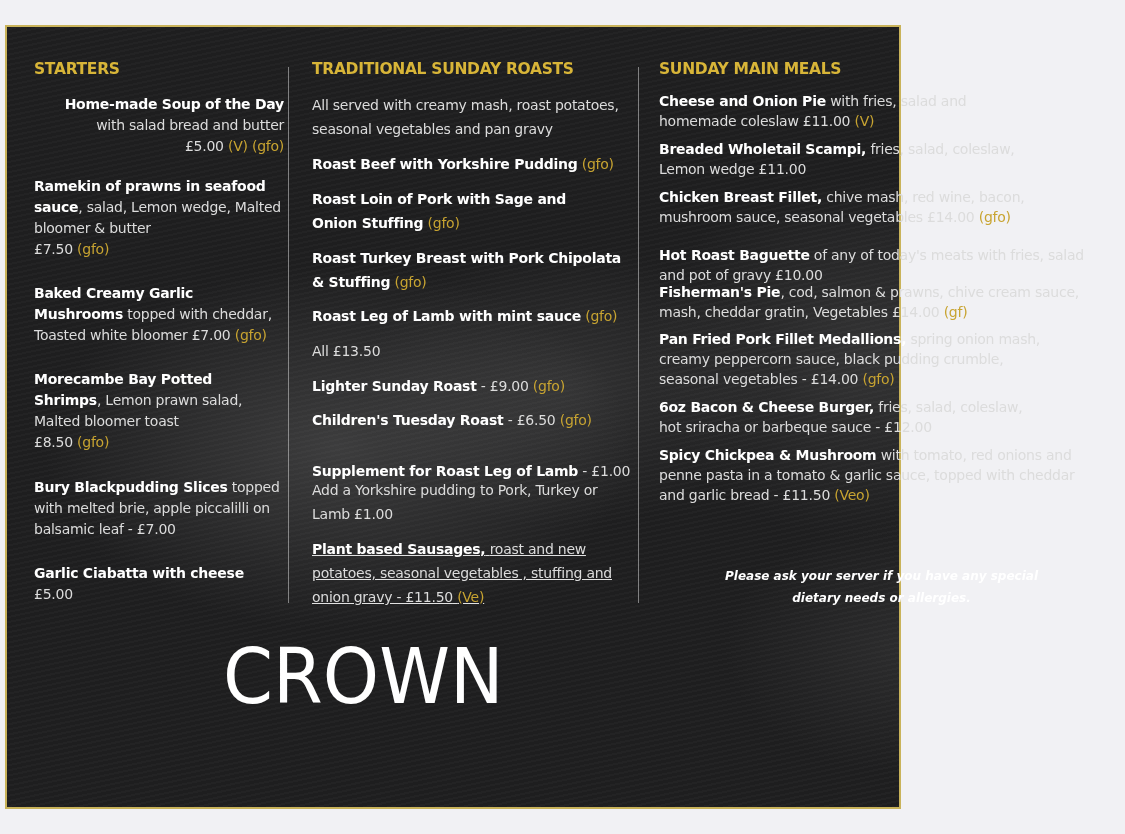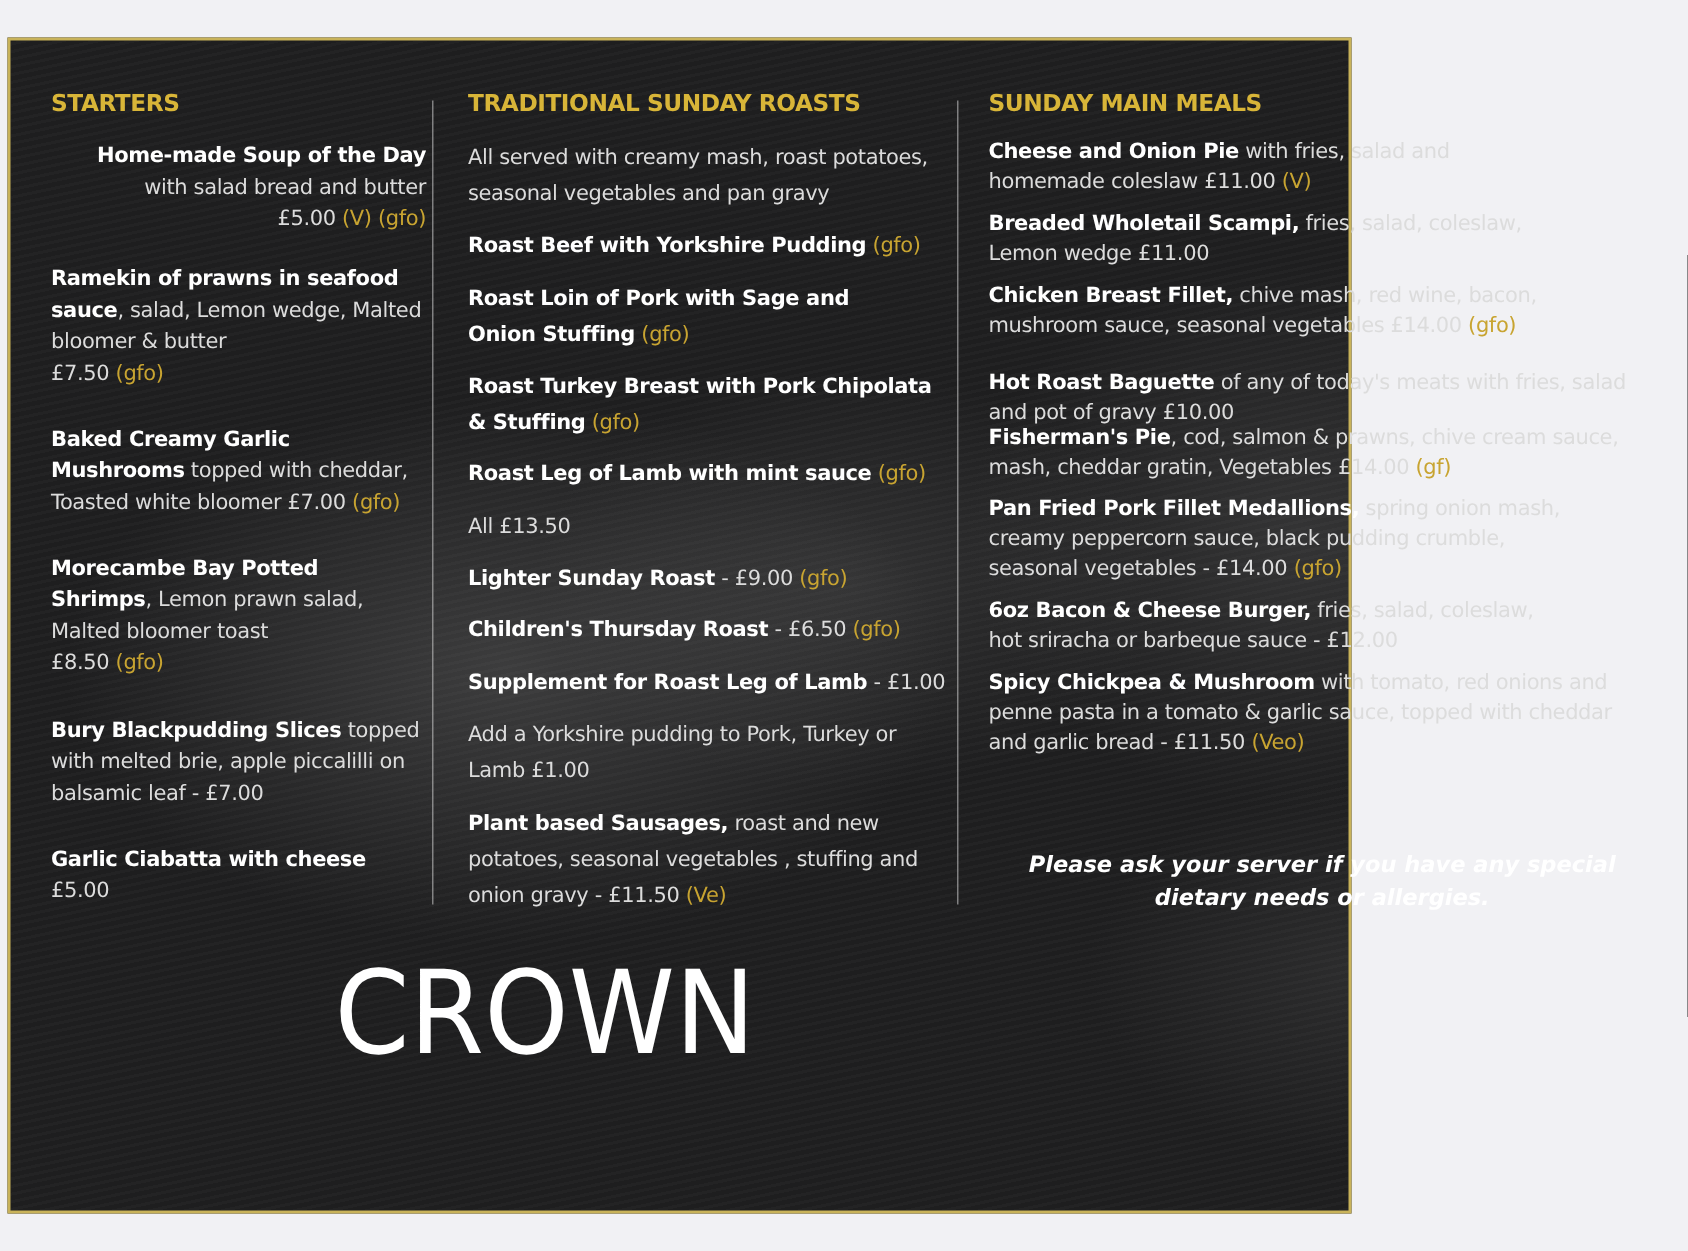--- a/index.html
+++ b/index.html
@@ -32,21 +32,21 @@
   }
   .item { position:absolute; left:0; color:#e2e2e2; font-size:14px; line-height:21px; letter-spacing:-0.25px; }
   .col-1 .item { line-height:21px; }
   .col-2 .item { line-height:24px; }
   .col-3 .item { line-height:20px; }
   .b { color:#ffffff; font-weight:bold; }
   .t { color:#c8a431; }
   .n { color:#dcdcdc; }
 
   .legend { position:absolute; left:652px; width:445px; text-align:center; color:#dcdcdc; font-size:13px; line-height:19px; letter-spacing:-0.2px; }
-  .note { position:absolute; left:652px; width:445px; text-align:center; color:#ffffff; font-size:15px; font-weight:bold; font-style:italic; line-height:22px; }
+  .note { position:absolute; left:652px; width:445px; text-align:center; color:#ffffff; font-size:12px; font-weight:bold; font-style:italic; line-height:22px; }
 
   .logo-title {
     position:absolute; left:214px; top:608px; width:306px; text-align:center;
     color:#ffffff; font-size:77px; font-weight:normal; letter-spacing:0px; line-height:84px;
     font-family:"DejaVu Sans", sans-serif; transform:scaleX(0.93); transform-origin:left center;
   }
   .logo-sub {
     position:absolute; left:214px; top:698px; width:310px; text-align:center;
     color:#ffffff; font-size:27px; letter-spacing:6px; line-height:32px;
   }
@@ -124,30 +124,30 @@
       <span class="t">(gfo)</span>
     </div>
 
     <div class="item n" style="top:312px;width:320px;">All £13.50</div>
 
     <div class="item" style="top:347px;width:320px;">
       <span class="b">Lighter Sunday Roast</span><span class="n"> - £9.00</span>
       <span class="t">(gfo)</span>
     </div>
     <div class="item" style="top:381px;width:320px;">
-      <span class="b">Children's Thursday Roast</span><span class="n"> - £6.50</span>
-      <span class="t">(gfo)</span>
-    </div>
-    <div class="item" style="top:416px;width:330px;white-space:nowrap;">
+      <span class="b">Children's Tuesday Roast</span><span class="n"> - £6.50</span>
+      <span class="t">(gfo)</span>
+    </div>
+    <div class="item" style="top:432px;width:330px;white-space:nowrap;">
       <span class="b">Supplement for Roast Leg of Lamb</span><span class="n"> - £1.00</span>
     </div>
 
     <div class="item n" style="top:451px;width:300px;">Add a Yorkshire pudding to Pork, Turkey or Lamb £1.00</div>
 
-    <div class="item" style="top:510px;width:300px;">
+    <div class="item" style="top:510px;width:300px;text-decoration:underline;">
       <span class="b">Plant based Sausages,</span>
       <span class="n">roast and new potatoes, seasonal vegetables , stuffing and onion gravy - £11.50</span>
       <span class="t">(Ve)</span>
     </div>
   </div>
 
   <div class="divider div-2"></div>
 
   <div class="col col-3">
     <div class="heading">SUNDAY MAIN MEALS</div>

